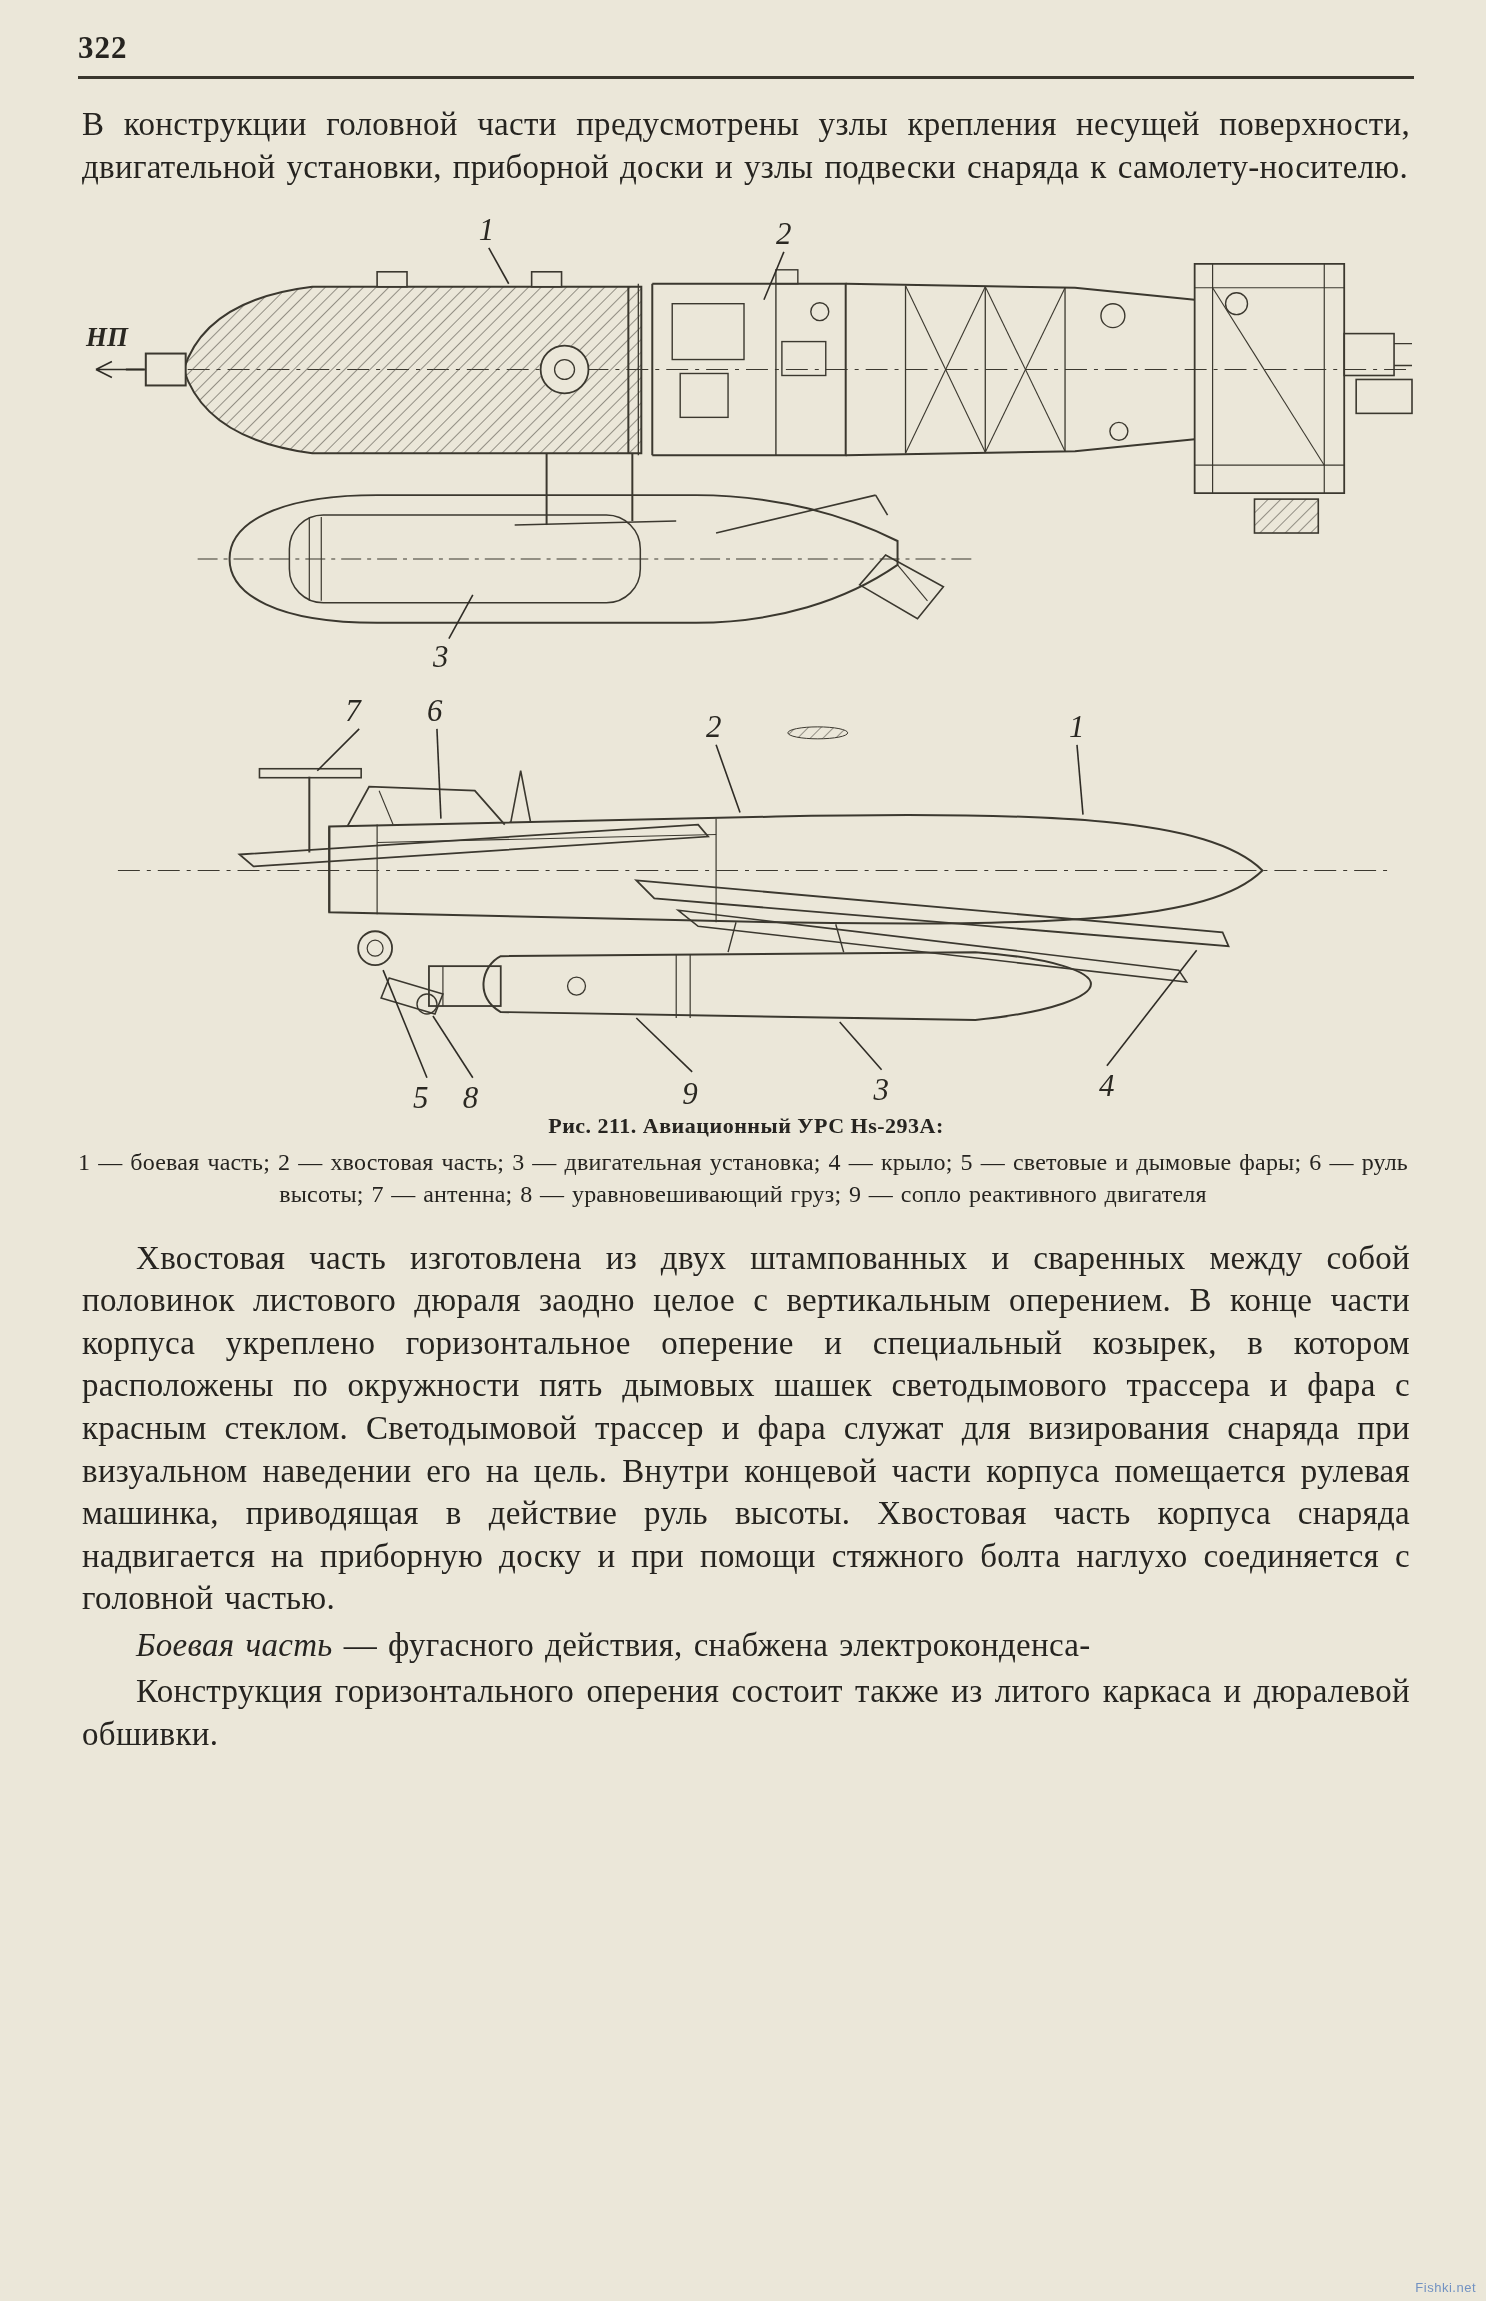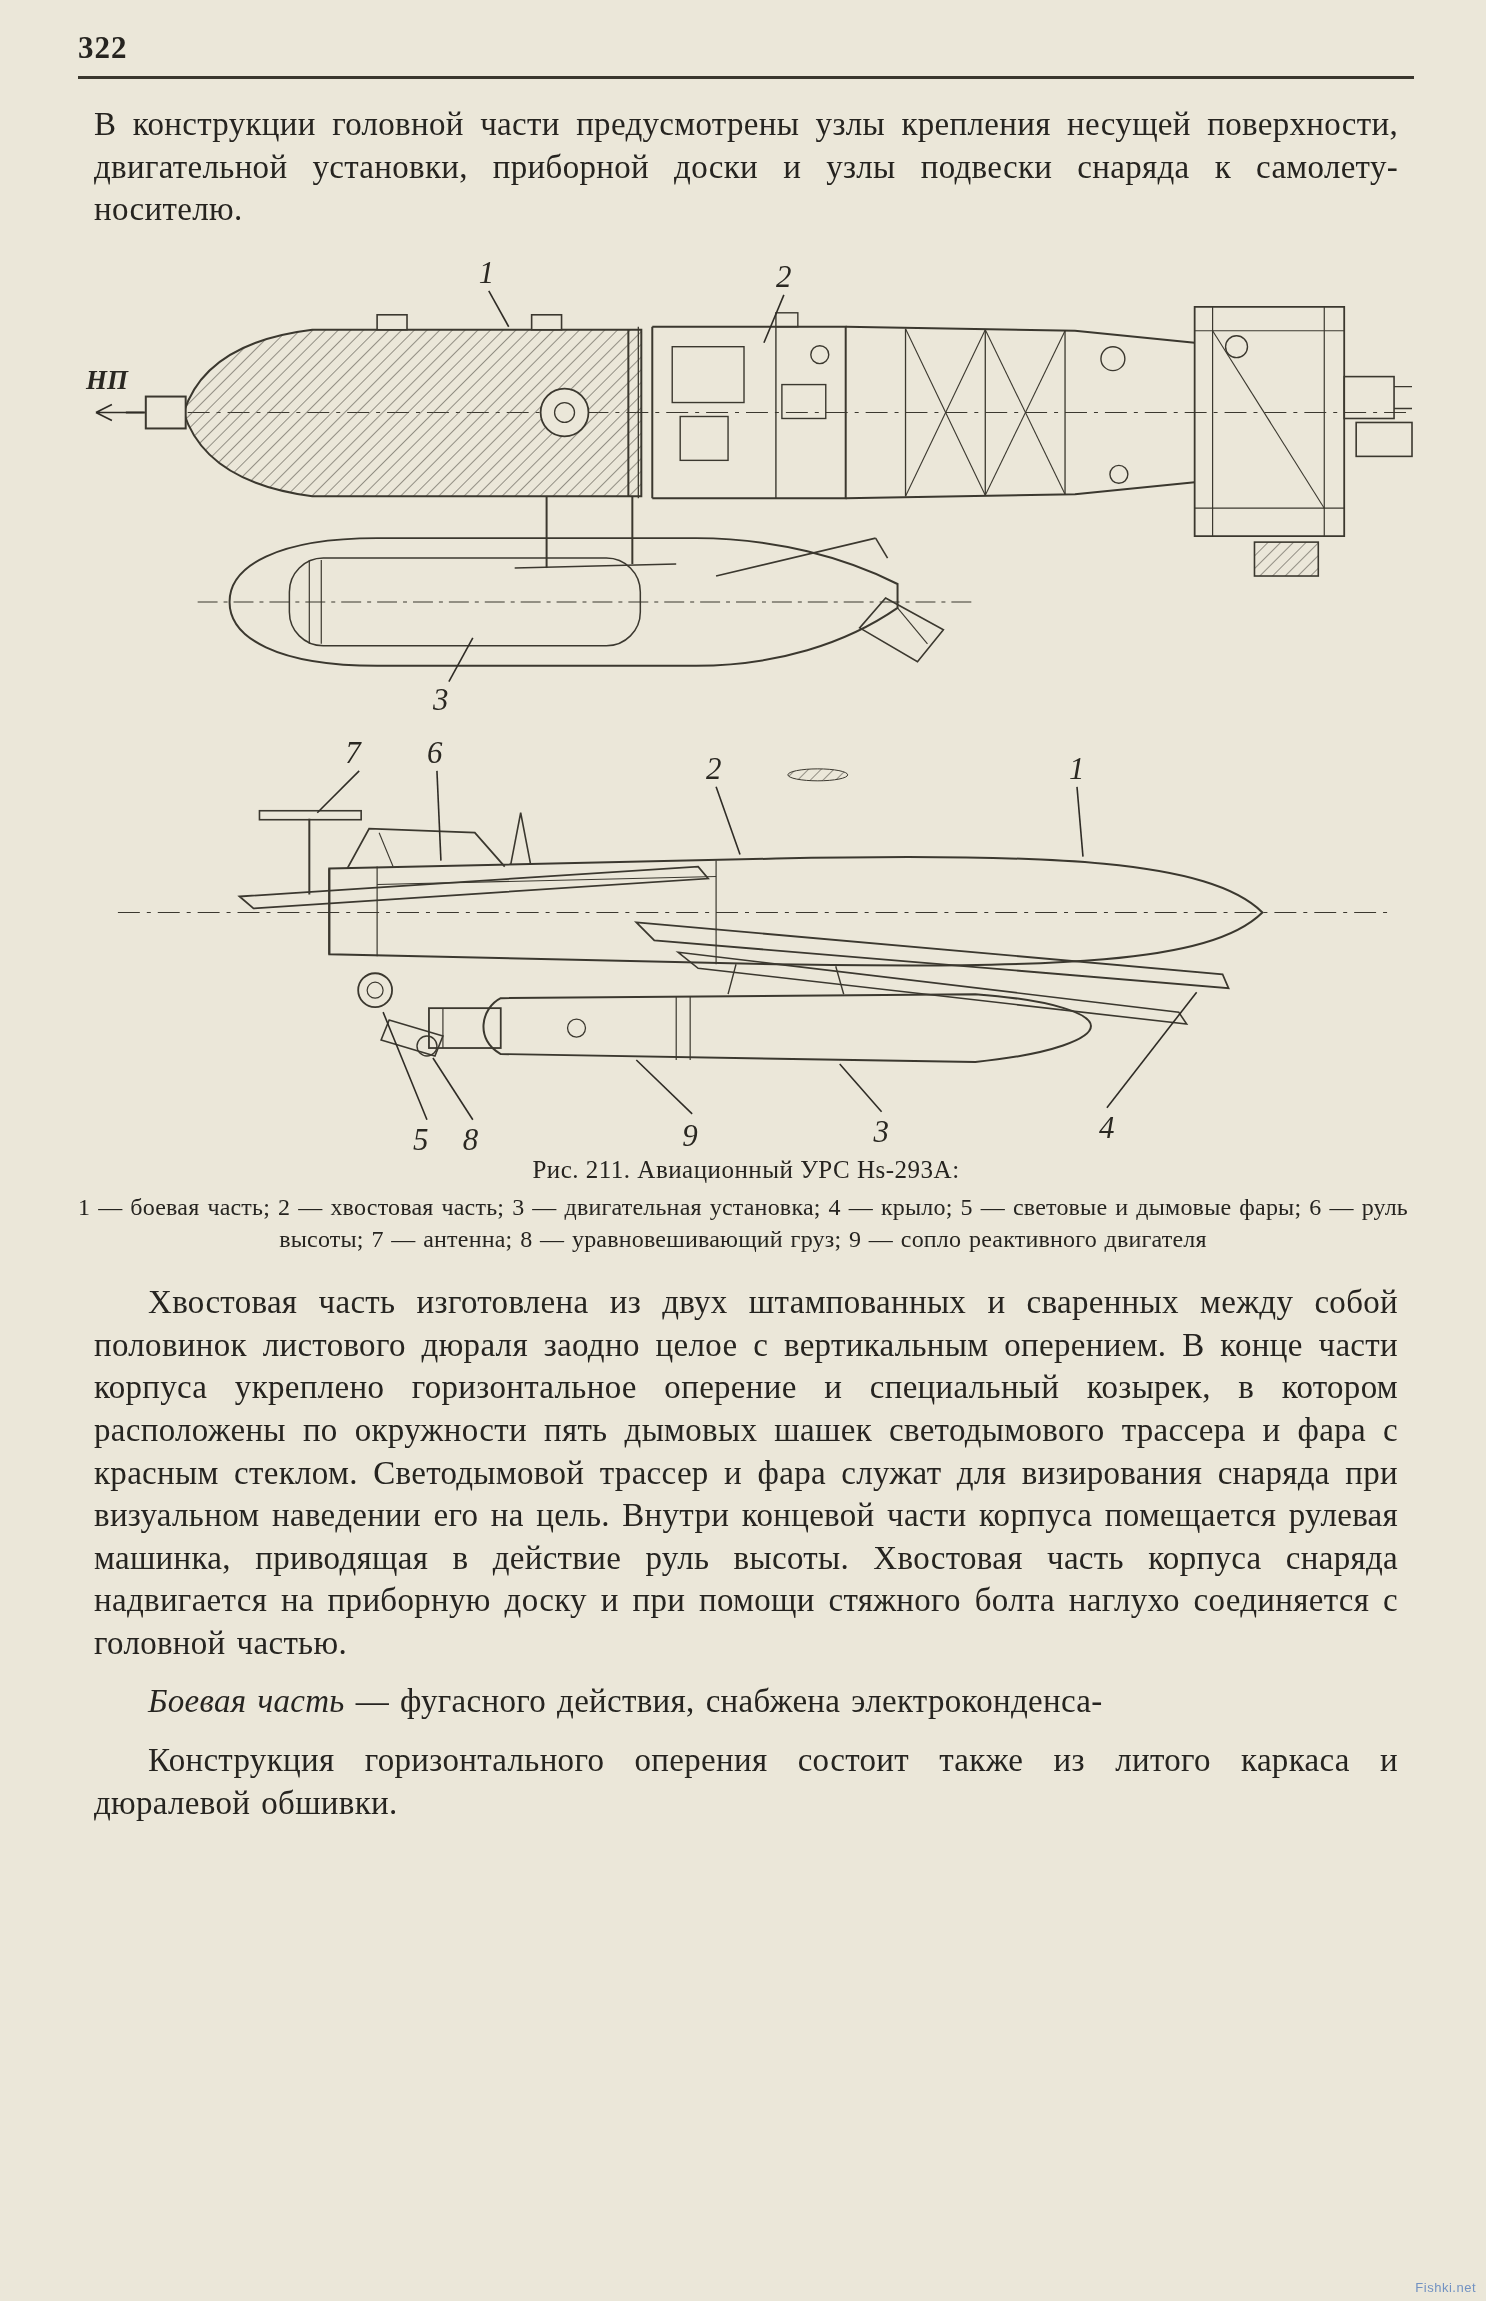--- a/index.html
+++ b/index.html
@@ -9,30 +9,30 @@
     color:#262420;
     font-family:"Liberation Serif","DejaVu Serif",serif;
     position:relative;overflow:hidden;
   }
   .page{position:absolute;inset:0;padding:30px 72px 8px 78px;box-sizing:border-box}
   .page-header{position:relative;height:44px;font-size:31px}
   .page-number{position:absolute;left:0;top:0;font-weight:bold;letter-spacing:1px}
   .running-title{display:block;text-align:center;font-weight:bold;font-style:italic;letter-spacing:2px;word-spacing:6px}
   .header-rule{border-bottom:3px solid #3a372e;margin-top:2px}
   .para{
-    font-size:33px;line-height:1.29;text-align:justify;margin:16px;
+    font-size:33px;line-height:1.29;text-align:justify;margin:4px;
     letter-spacing:.3px;word-spacing:2.5px;
   }
   .para.intro{margin-top:24px}
   .para.indent{text-indent:54px}
   .bodytext{margin-top:26px}
   figure{margin:16px 0 0 0;padding:0}
   figure svg{display:block;width:100%;height:auto}
   .fig-caption{
-    text-align:center;font-weight:normal;font-size:25px;margin-top:2px;letter-spacing:.5px;
+    text-align:center;font-weight:bold;font-size:22px;margin-top:2px;letter-spacing:.5px;
   }
   .fig-legend{
     font-size:24px;line-height:1.32;margin:8px 6px 0 0;
     text-align:justify;text-align-last:center;letter-spacing:.2px;word-spacing:1.5px;
   }
   svg text{font-family:"Liberation Serif","DejaVu Serif",serif;font-style:italic;font-size:31px;fill:#2a2822}
   svg text.npl{font-size:27px;font-weight:bold}
   .watermark{
     position:absolute;right:10px;bottom:6px;
     font-family:"Liberation Sans","DejaVu Sans",sans-serif;

